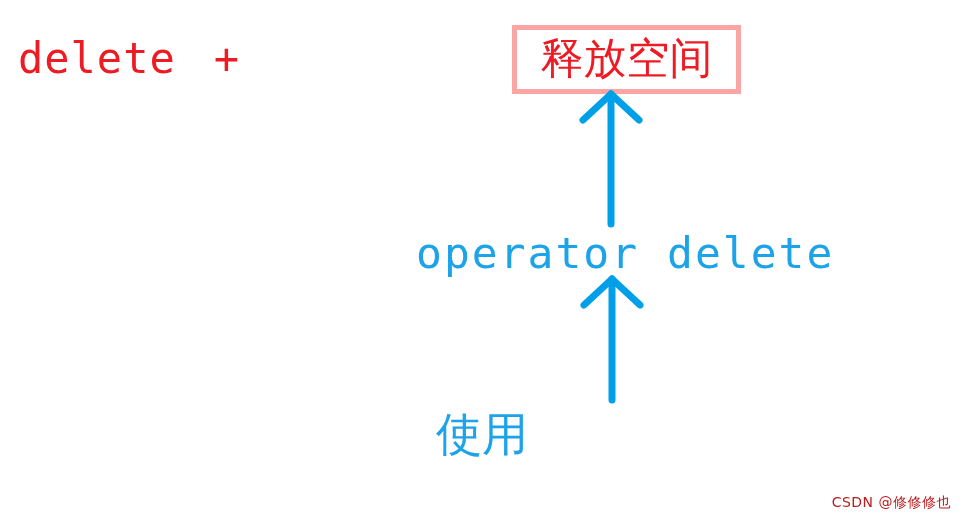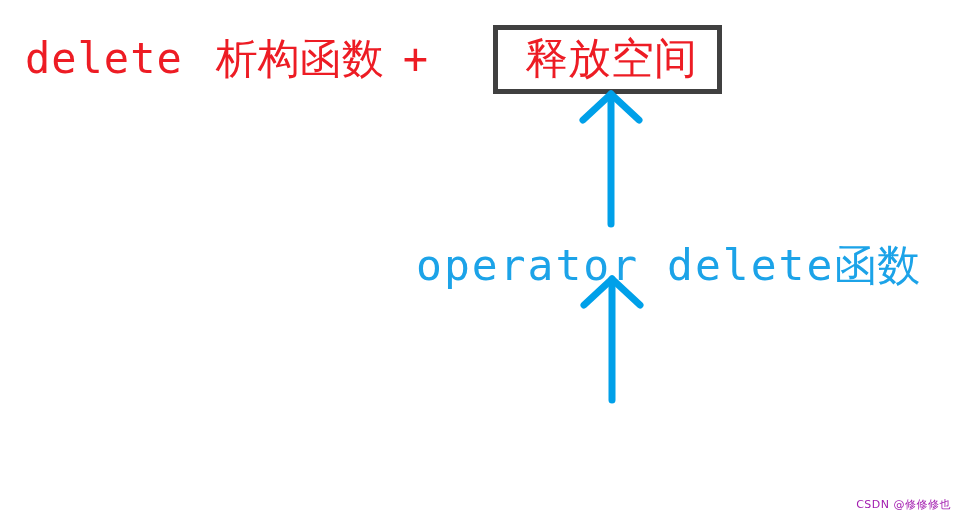--- a/index.html
+++ b/index.html
@@ -28,62 +28,60 @@
   
   #row1 {
     left: 18px;
     top: 28px;
     height: 62px;
     display: flex;
     align-items: center;
   }
   .red {
     color: #ED1C24;
-    margin-left: 7px;
   }
   .mono-red {
     font-family: "DejaVu Sans Mono", monospace;
     font-size: 42px;
     letter-spacing: 1px;
   }
   .cjk-red {
     font-family: "DejaVu Sans", sans-serif;
     font-size: 42px;
   }
   #gap-a { width: 26px; }
   #gap-b { width: 12px; }
   #gap-c { width: 14px; }
 
   
   #boxed-term {
     position: absolute;
-    left: 493px;
+    left: 512px;
     top: 25px;
     width: 229px;
     height: 69px;
-    border: 5px solid #404040;
+    border: 5px solid #fca5a5;
     box-sizing: border-box;
     display: flex;
     align-items: center;
     justify-content: center;
   }
   #boxed-term .cjk-red {
     font-size: 43px;
     margin-top: -2px;
   }
 
   
   #row2 {
     left: 416px;
     top: 228px;
     height: 50px;
     display: flex;
     align-items: center;
     color: #1CA3E8;
-    margin-top: 12px;
   }
   .mono-blue {
     font-family: "DejaVu Sans Mono", monospace;
     font-size: 43px;
     letter-spacing: 2px;
   }
   .cjk-blue {
     font-family: "DejaVu Sans", sans-serif;
     font-size: 43px;
     color: #1CA3E8;
@@ -108,59 +106,58 @@
   }
   #arrow-upper { left: 575px; top: 90px; }
   #arrow-lower { left: 575px; top: 274px; }
 
   
   #watermark {
     position: absolute;
     right: 10px;
     bottom: 6px;
     font-family: "DejaVu Sans", sans-serif;
-    font-size: 11px;
-    color: #a21caf;
+    font-size: 14px;
+    color: #b91c1c;
     letter-spacing: 0.5px;
     margin-left: 31px;
   }
 </style>
 </head>
 <body>
 
 <div id="canvas">
 
   <div class="txt" id="row1">
     <span class="mono-red red">delete</span>
     <span id="gap-a"></span>
-    <span class="cjk-red red">析构函数</span>
     <span id="gap-b"></span>
     <span class="mono-red red">+</span>
     <span id="gap-c"></span>
   </div>
 
   <div id="boxed-term">
     <span class="cjk-red red">释放空间</span>
   </div>
 
   <svg class="arrow-svg" id="arrow-upper" width="80" height="140" viewBox="0 0 80 140">
     <line x1="36" y1="134" x2="36" y2="6" stroke="#00A0E9" stroke-width="7" stroke-linecap="round"></line>
     <line x1="36" y1="4" x2="8" y2="30" stroke="#00A0E9" stroke-width="7" stroke-linecap="round"></line>
     <line x1="36" y1="4" x2="64" y2="30" stroke="#00A0E9" stroke-width="7" stroke-linecap="round"></line>
   </svg>
 
   <div class="txt" id="row2">
     <span class="mono-blue">operator delete</span>
-    <span class="cjk-blue">函数</span>
   </div>
 
   <svg class="arrow-svg" id="arrow-lower" width="80" height="130" viewBox="0 0 80 130">
     <line x1="37" y1="126" x2="37" y2="7" stroke="#00A0E9" stroke-width="7" stroke-linecap="round"></line>
     <line x1="37" y1="5" x2="9" y2="31" stroke="#00A0E9" stroke-width="7" stroke-linecap="round"></line>
     <line x1="37" y1="5" x2="65" y2="31" stroke="#00A0E9" stroke-width="7" stroke-linecap="round"></line>
   </svg>
 
   <div class="txt" id="row3">
+    <span class="cjk-blue">使用</span>
   </div>
 
   <div id="watermark">CSDN @修修修也</div>
 
 </div>
 
 </body></html>

